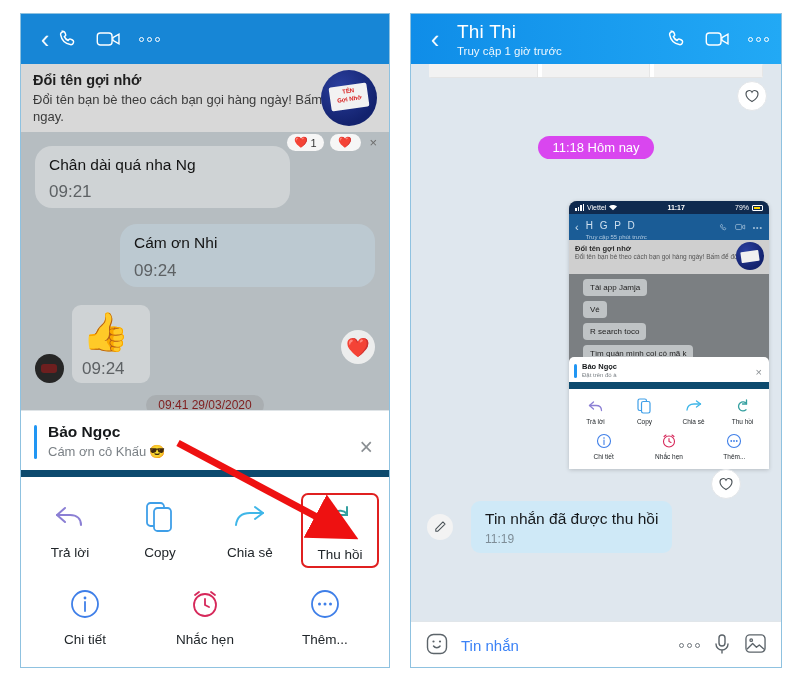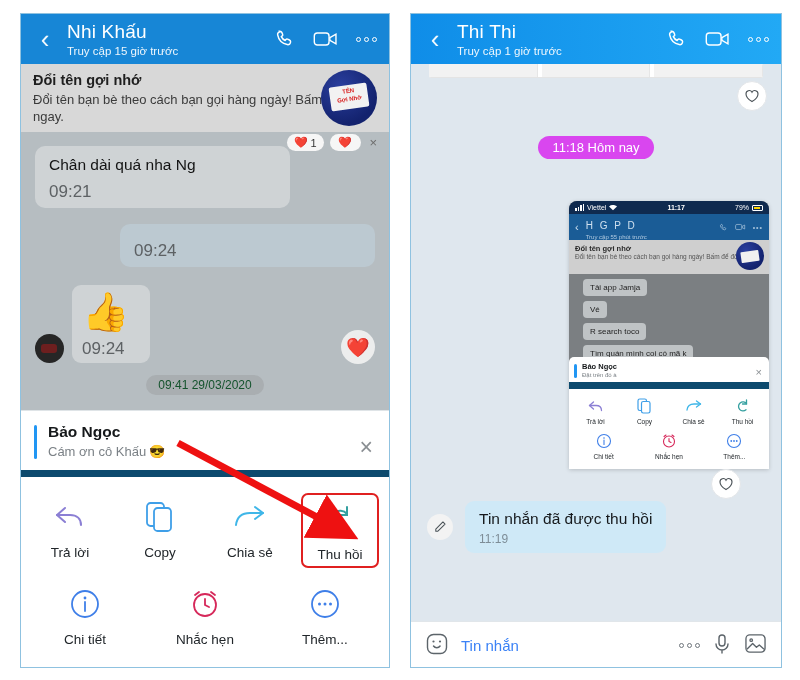--- a/index.html
+++ b/index.html
@@ -83,21 +83,21 @@
   .react-pill {
     background: #f6f6f6; border-radius: 11px;
     padding: 2px 7px; display: flex; align-items: center; gap: 3px;
     font-size: 11px; color: #333;
   }
   .react-pill.single { padding: 2px 9px; }
   .react-x { color: #6d6d6d; font-size: 13px; padding: 0 2px; }
 
   .msgs { position: relative; padding: 14px 14px 0 14px; }
   .bubble {
-    max-width: 255px; border-radius: 10px;
+    max-width: 255px; border-radius: 17px;
     padding: 9px 14px 6px 14px;
     position: relative;
   }
   .b-in  { background: #cfd3d5; }
   .b-out { background: #bcc9d1; margin-left: auto; }
   .b-txt { font-size: 15.5px; color: #141414; line-height: 1.25; }
   .b-time { font-size: 17px; color: #5d6164; margin-top: 8px; }
 
   .row { display: flex; align-items: flex-end; gap: 8px; }
   .ava {
@@ -117,21 +117,21 @@
 
   .heart-float {
     position: absolute; right: 14px;
     width: 34px; height: 34px; border-radius: 50%;
     background: #eceded; display: flex;
     align-items: center; justify-content: center;
     font-size: 19px;
   }
   .daystamp {
     margin: 12px auto 0 auto;
-    background: #a9aeb1; color: #14532d;
+    background: #a9aeb1; color: #7f1d1d;
     font-size: 12px; border-radius: 11px;
     padding: 3px 12px; width: fit-content;
   }
   .cut-text {
     position: absolute; left: 0; right: 0; top: 440px;
     text-align: center; font-size: 15px; color: #1d1d1d;
     background: #a3a9ad; padding: 3px 0;
   }
 
   
@@ -275,21 +275,21 @@
   #nested-sheet .sheet-head { padding: 5px 7px 4px 5px; }
   #nested-sheet .sheet-bar { height: 14px; margin-right: 5px; }
   #nested-sheet .sheet-name { font-size: 7.5px; }
   #nested-sheet .sheet-sub { font-size: 6px; margin-top: 1px; }
   #nested-sheet .sheet-x { font-size: 11px; line-height: 1; }
   #nested-sheet .sheet-grid { padding: 8px 2px 2px 2px; }
   #nested-sheet .sheet-grid.row2 { padding: 5px 2px 9px 2px; }
   #nested-sheet .act-ico { height: 18px; }
   #nested-sheet .act-lbl { font-size: 6.5px; margin-top: 3px; }
 
-  .recall-row { display: flex; align-items: center; gap: 12px; padding: 0 16px; }
+  .recall-row { display: flex; align-items: center; gap: 18px; padding: 0 16px; }
   .pencil-circle {
     width: 26px; height: 26px; border-radius: 50%;
     background: #f3f3f3; display: flex;
     align-items: center; justify-content: center; flex: 0 0 26px;
   }
   .recall-bub {
     background: #cfe9f7; border-radius: 9px;
     padding: 9px 14px 7px 14px;
   }
   .recall-bub .t { font-size: 15.5px; color: #16191c; }
@@ -307,24 +307,20 @@
 </style>
 </head>
 <body>
 
 <div class="stage">
 
   <div class="panel" id="panel-left">
 
     <div class="chat-header" id="left-header">
       <div class="hdr-back">‹</div>
-      <div class="hdr-titles">
-        <div class="hdr-name">Nhi Khấu</div>
-        <div class="hdr-sub">Truy cập 15 giờ trước</div>
-      </div>
       <div class="hdr-icons">
         <span>
           <svg width="22" height="22" viewBox="0 0 24 24" fill="none" stroke="#fff" stroke-width="1.6">
             <path d="M6.5 3.5c1 0 1.6.4 2 1.3l.9 2c.3.7.2 1.3-.4 1.8l-1 .8c.8 1.9 2.3 3.4 4.2 4.2l.8-1c.5-.6 1.1-.7 1.8-.4l2 .9c.9.4 1.3 1 1.3 2 0 2.1-1.7 3.4-3.6 3-5.3-1-9.5-5.2-10.5-10.5-.4-1.9.9-3.6 3-3.6z"></path>
           </svg>
         </span>
         <span>
           <svg width="26" height="20" viewBox="0 0 30 22" fill="none" stroke="#fff" stroke-width="1.6">
             <rect x="1.5" y="4" width="17" height="14" rx="3.5"></rect>
             <path d="M19.5 9.5l7-4v11l-7-4z"></path>
@@ -362,20 +358,21 @@
         <div class="react-x">×</div>
       </div>
 
       <div class="msgs">
         <div class="bubble b-in">
           <div class="b-txt">Chân dài quá nha Ng</div>
           <div class="b-time">09:21</div>
         </div>
 
         <div class="bubble b-out" style="margin-top:16px;">
+          <div class="b-txt">Cám ơn Nhi</div>
           <div class="b-time">09:24</div>
         </div>
 
         <div class="row" style="margin-top:18px;">
           <div class="ava"></div>
           <div class="sticker-bub">
             <div class="thumb-emoji">👍</div>
             <div class="b-time">09:24</div>
           </div>
         </div>

